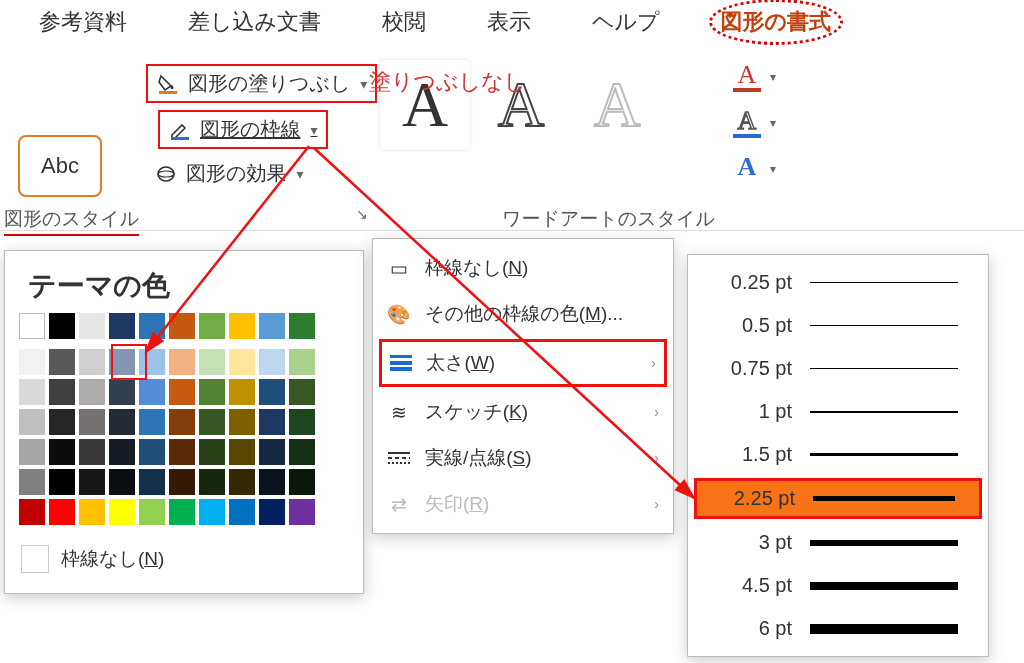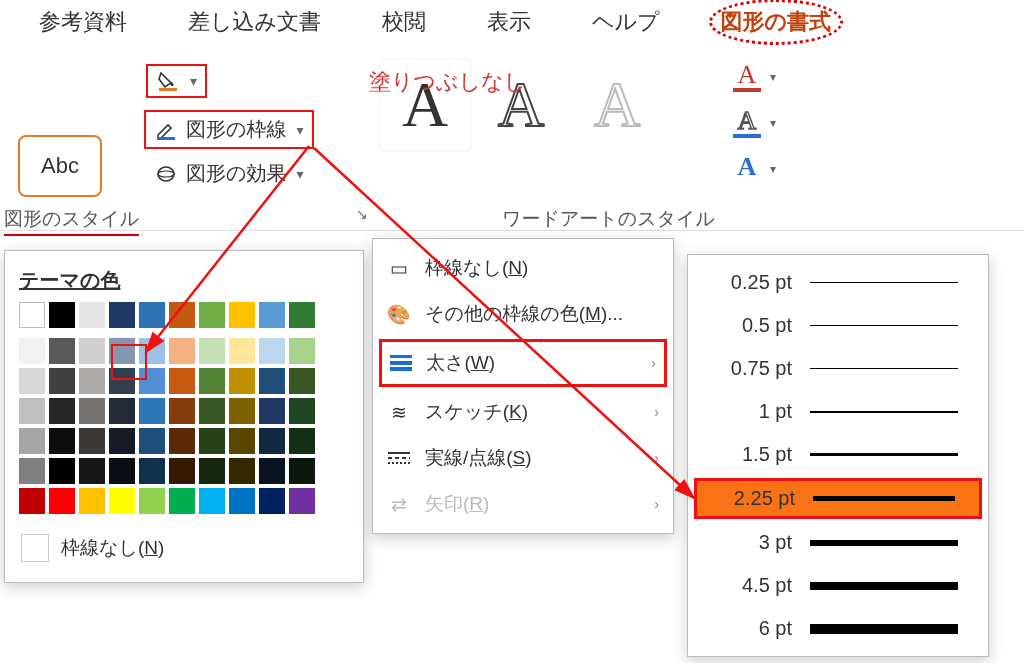--- a/index.html
+++ b/index.html
@@ -144,21 +144,21 @@
   .popup {
     position: absolute;
     background: #fff;
     border: 1px solid #bbb;
     box-shadow: 0 4px 14px rgba(0,0,0,.2);
     font-size: 19px;
   }
 
   
   #color-pop { left: 4px; top: 250px; width: 330px; padding: 12px 14px 18px; }
-  #color-pop h4 { margin: 4px 0 8px; font-size: 20px; font-weight: bold; text-decoration: underline; }
+  #color-pop h4 { margin: 4px 9px 8px; font-size: 28px; font-weight: bold; }
   .sw-row { display: flex; gap: 4px; margin-bottom: 4px; }
   .sw { width: 26px; height: 26px; box-sizing: border-box; }
   .sw-empty { border: 1px solid #bbb; background: #fff; }
   #color-pop .redpick {
     position: absolute;
     border: 2px solid #e11;
     width: 32px;
     height: 32px;
     left: 106px;
     top: 93px;
@@ -255,24 +255,25 @@
   <div id="abc-box">Abc</div>
 
   <div class="shape-btn redbox" style="left:146px; top:14px;">
     <span class="ic">
       <svg width="22" height="22" viewBox="0 0 22 22">
         <path d="M4 3 L14 13 L8 17 L2 9 Z" fill="none" stroke="#333" stroke-width="1.6"></path>
         <path d="M15 12 C17 14 17 16 15 16 C13 16 13 14 15 12 Z" fill="#333"></path>
         <rect x="2" y="18" width="18" height="3" fill="#e07b28"></rect>
       </svg>
     </span>
+    <span>図形の塗りつぶし</span>
     <span class="chev">▾</span>
   </div>
 
-  <div class="shape-btn redbox" style="left:144px; top:60px;">
+  <div class="shape-btn redbox" style="left:158px; top:60px;text-decoration:underline;">
     <span class="ic">
       <svg width="22" height="22" viewBox="0 0 22 22">
         <path d="M3 16 L13 6 L16 9 L6 19 L3 19 Z" fill="none" stroke="#333" stroke-width="1.6"></path>
         <rect x="2" y="18" width="18" height="3" fill="#2b6cd4"></rect>
       </svg>
     </span>
     <span>図形の枠線</span>
     <span class="chev">▾</span>
   </div>
 

